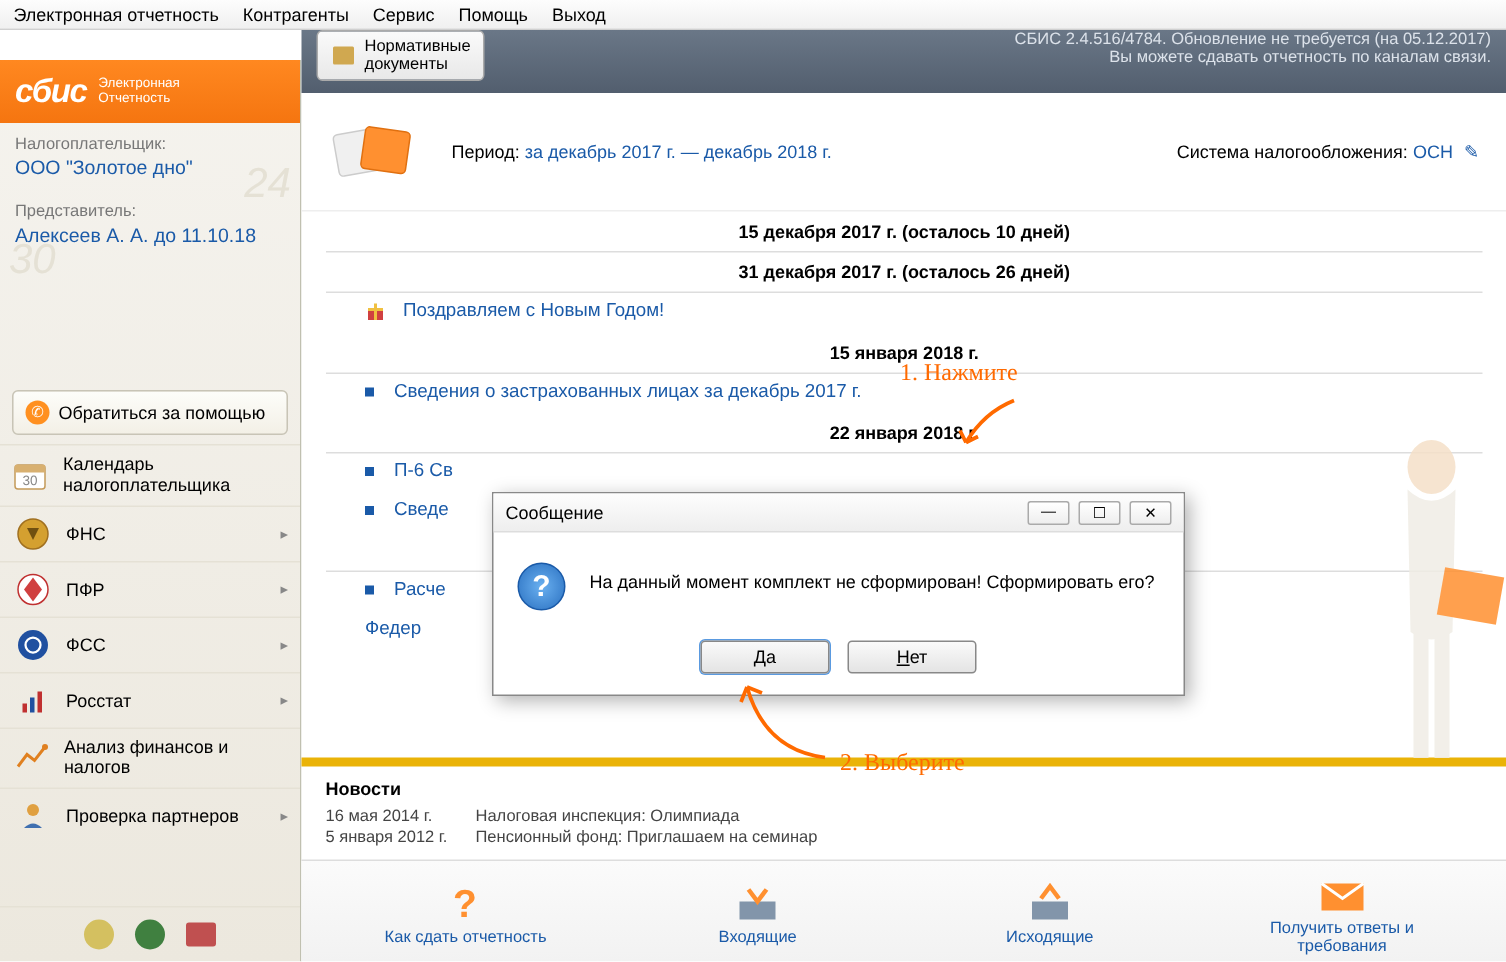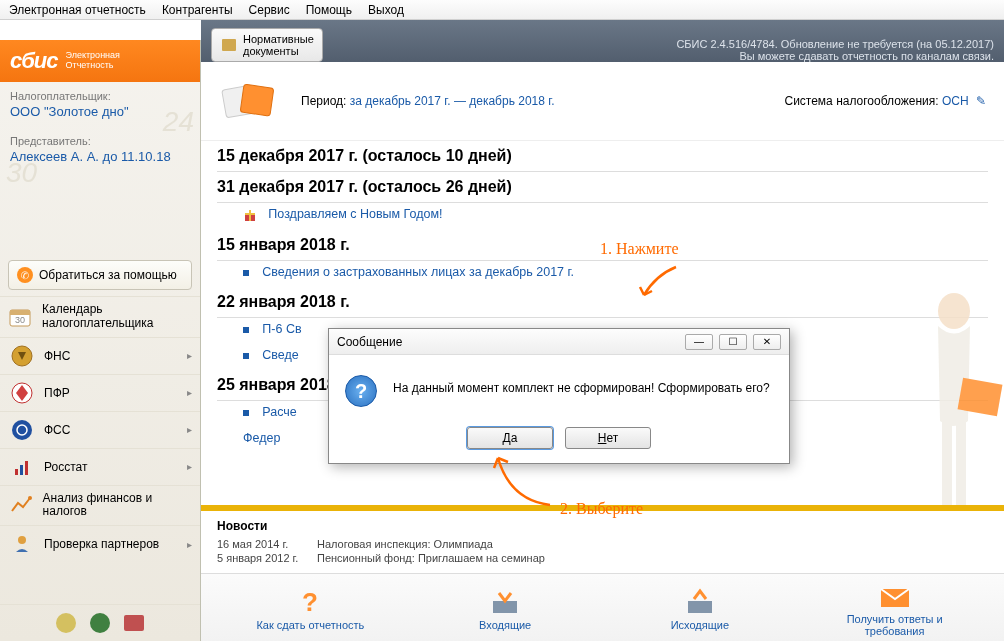--- a/index.html
+++ b/index.html
@@ -24,34 +24,34 @@
 
 .nav-list { flex: 1; }
 .nav-item { display: flex; align-items: center; padding: 6px 8px; border-top: 1px solid #e5e1d5; cursor: pointer; font-size: 12px; }
 .nav-icon { width: 28px; height: 24px; margin-right: 8px; display: flex; align-items: center; justify-content: center; }
 .nav-chevron { margin-left: auto; color: #888; font-size: 10px; }
 
 .badges { display: flex; justify-content: center; gap: 10px; padding: 6px 0; border-top: 1px solid #e5e1d5; }
 .badge { width: 24px; height: 24px; border-radius: 4px; }
 
 .main { flex: 1; display: flex; flex-direction: column; background: #fff; position: relative; }
-.top-toolbar { height: 42px; background: linear-gradient(#6a7787, #525e6e); display: flex; align-items: flex-end; padding: 0 10px; }
+.top-toolbar { height: 42px; background: linear-gradient(#6a7787, #525e6e); display: flex; align-items: flex-start; padding: 0 10px; }
 .tool-btn { background: linear-gradient(#fafafa,#e8e8e8); border: 1px solid #aaa; border-radius: 4px; padding: 4px 8px; display: flex; align-items: center; margin-right: 8px; cursor: pointer; font-size: 11px; }
 .tool-btn .ticon { width: 18px; height: 18px; margin-right: 5px; }
 .status-block { margin-left: auto; text-align: right; color: #dce2ea; font-size: 11px; }
 
 .period-bar { display: flex; align-items: center; padding: 14px 18px 14px 10px; border-bottom: 1px solid #eee; }
 .period-icon { width: 80px; height: 50px; display: flex; align-items: center; justify-content: center; }
 .period-text { margin-left: 10px; font-size: 12px; }
 .period-link { color: #1a5aa8; cursor: pointer; }
 .tax-system { margin-left: auto; font-size: 12px; }
 .pencil { color: #1a5aa8; margin-left: 4px; cursor: pointer; }
 
 .content { flex: 1; overflow: auto; padding: 0 16px 0 16px; position: relative; }
-.deadline-head { font-weight: bold; font-size: 16px; padding: 6px 0; border-bottom: 1px solid #ddd; }
+.deadline-head { font-weight: bold; font-size: 12px; padding: 6px 0; border-bottom: 1px solid #ddd; text-align: center; }
 .task-item { padding: 4px 0 8px 26px; }
 .task-bullet { display: inline-block; width: 6px; height: 6px; background: #1a5aa8; margin-right: 10px; vertical-align: middle; }
 .task-link { color: #1a5aa8; cursor: pointer; font-size: 12.5px; }
 .gift-icon { display: inline-block; width: 14px; height: 14px; vertical-align: middle; margin-right: 8px; }
 
 .news { padding: 8px 16px; border-top: 6px solid #eab308; }
 .news h4 { font-size: 12px; font-weight: bold; margin-bottom: 4px; }
 .news-row { display: flex; font-size: 11px; color: #444; padding: 1px 0; }
 .news-date { width: 100px; }
 

